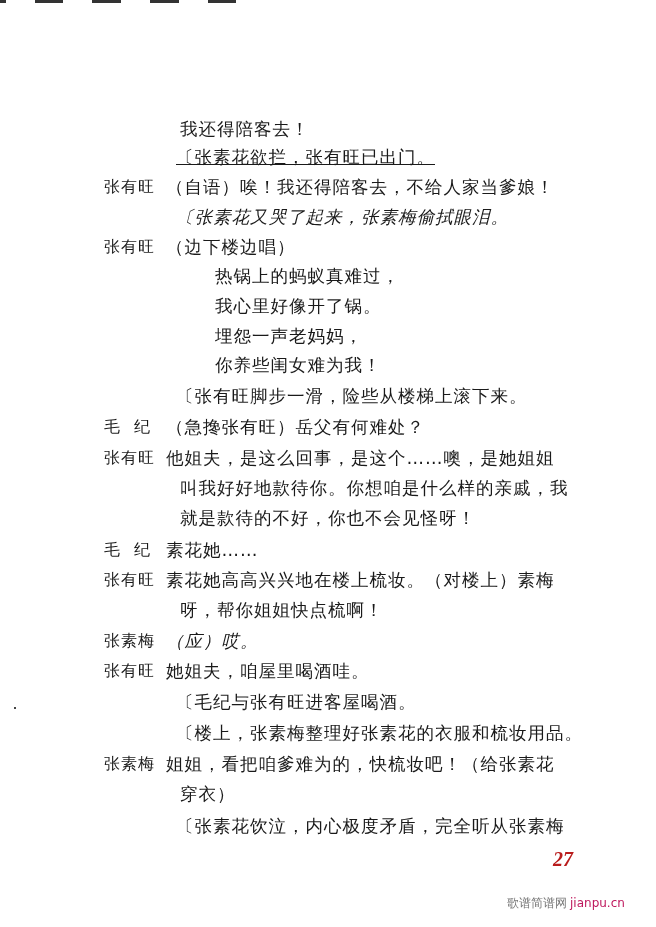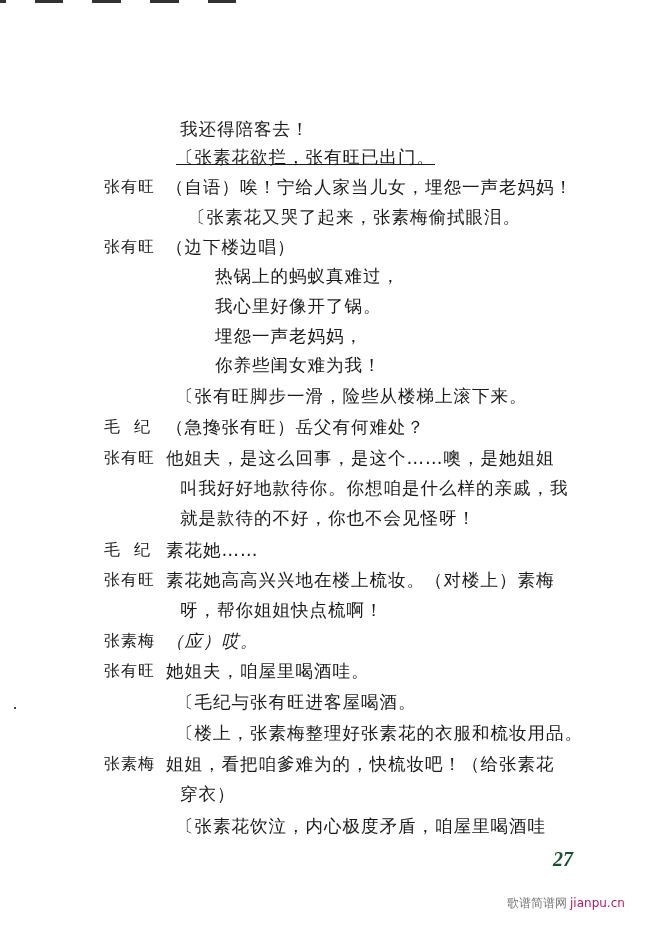--- a/index.html
+++ b/index.html
@@ -47,21 +47,21 @@
       letter-spacing: 14px;
     }
     .page-number {
       position: absolute;
       left: 553px;
       top: 848px;
       font-family: "Liberation Serif", "DejaVu Serif", serif;
       font-style: italic;
       font-weight: bold;
       font-size: 20px;
-      color: #14532d;
+      color: #b91c1c;
     }
     .watermark {
       position: absolute;
       left: 507px;
       top: 895px;
       font-size: 12px;
       color: #777;
       white-space: nowrap;
     }
     .watermark .wm-en {
@@ -85,22 +85,22 @@
       <div class="top-rule" style="left: 0px; width: 6px;"></div>
       <div class="top-rule" style="left: 35px; width: 28px;"></div>
       <div class="top-rule" style="left: 92px; width: 29px;"></div>
       <div class="top-rule" style="left: 150px; width: 29px;"></div>
       <div class="top-rule" style="left: 208px; width: 28px;"></div>
     </div>
   <div id="script-body">
       <div class="line" style="top: 118px; left: 180px;">我还得陪客去！</div>
       <div class="line" style="top: 146px; left: 176px; text-decoration: underline;">〔张素花欲拦，张有旺已出门。</div>
       <div class="speaker" style="top: 176px;">张有旺</div>
-      <div class="line" style="top: 176px; left: 166px;">（自语）唉！宁给人家当儿女，埋怨一声老妈妈！</div>
-      <div class="line" style="top: 206px; left: 188px;">〔张素花又哭了起来，张素梅偷拭眼泪。</div>
+      <div class="line" style="top: 176px; left: 166px;">（自语）唉！我还得陪客去，不给人家当爹娘！</div>
+      <div class="line" style="top: 206px; left: 176px; font-style: italic;">〔张素花又哭了起来，张素梅偷拭眼泪。</div>
       <div class="speaker" style="top: 236px;">张有旺</div>
       <div class="line" style="top: 236px; left: 166px;">（边下楼边唱）</div>
       <div class="line" style="top: 265px; left: 215px;">热锅上的蚂蚁真难过，</div>
       <div class="line" style="top: 295px; left: 215px;">我心里好像开了锅。</div>
       <div class="line" style="top: 325px; left: 215px;">埋怨一声老妈妈，</div>
       <div class="line" style="top: 354px; left: 215px;">你养些闺女难为我！</div>
       <div class="line" style="top: 385px; left: 176px;">〔张有旺脚步一滑，险些从楼梯上滚下来。</div>
       <div class="speaker spaced" style="top: 416px;">毛纪</div>
       <div class="line" style="top: 416px; left: 166px;">（急搀张有旺）岳父有何难处？</div>
       <div class="speaker" style="top: 447px;">张有旺</div>
@@ -114,21 +114,21 @@
       <div class="line" style="top: 599px; left: 180px;">呀，帮你姐姐快点梳啊！</div>
       <div class="speaker" style="top: 630px;">张素梅</div>
       <div class="line" style="top: 630px; left: 166px; font-style: italic;">（应）哎。</div>
       <div class="speaker" style="top: 660px;">张有旺</div>
       <div class="line" style="top: 660px; left: 166px;">她姐夫，咱屋里喝酒哇。</div>
       <div class="line" style="top: 691px; left: 176px;">〔毛纪与张有旺进客屋喝酒。</div>
       <div class="line" style="top: 722px; left: 176px;">〔楼上，张素梅整理好张素花的衣服和梳妆用品。</div>
       <div class="speaker" style="top: 753px;">张素梅</div>
       <div class="line" style="top: 753px; left: 166px;">姐姐，看把咱爹难为的，快梳妆吧！（给张素花</div>
       <div class="line" style="top: 783px; left: 180px;">穿衣）</div>
-      <div class="line" style="top: 815px; left: 176px;">〔张素花饮泣，内心极度矛盾，咱屋里喝酒哇</div>
+      <div class="line" style="top: 815px; left: 176px;">〔张素花饮泣，内心极度矛盾，完全听从张素梅</div>
     </div>
   <div class="speck"></div>
 
   <div class="page-number">27</div>
   <div class="watermark">
     <span>歌谱简谱网</span><span class="wm-en">jianpu.cn</span>
   </div>
 </div>
 
 </body></html>

